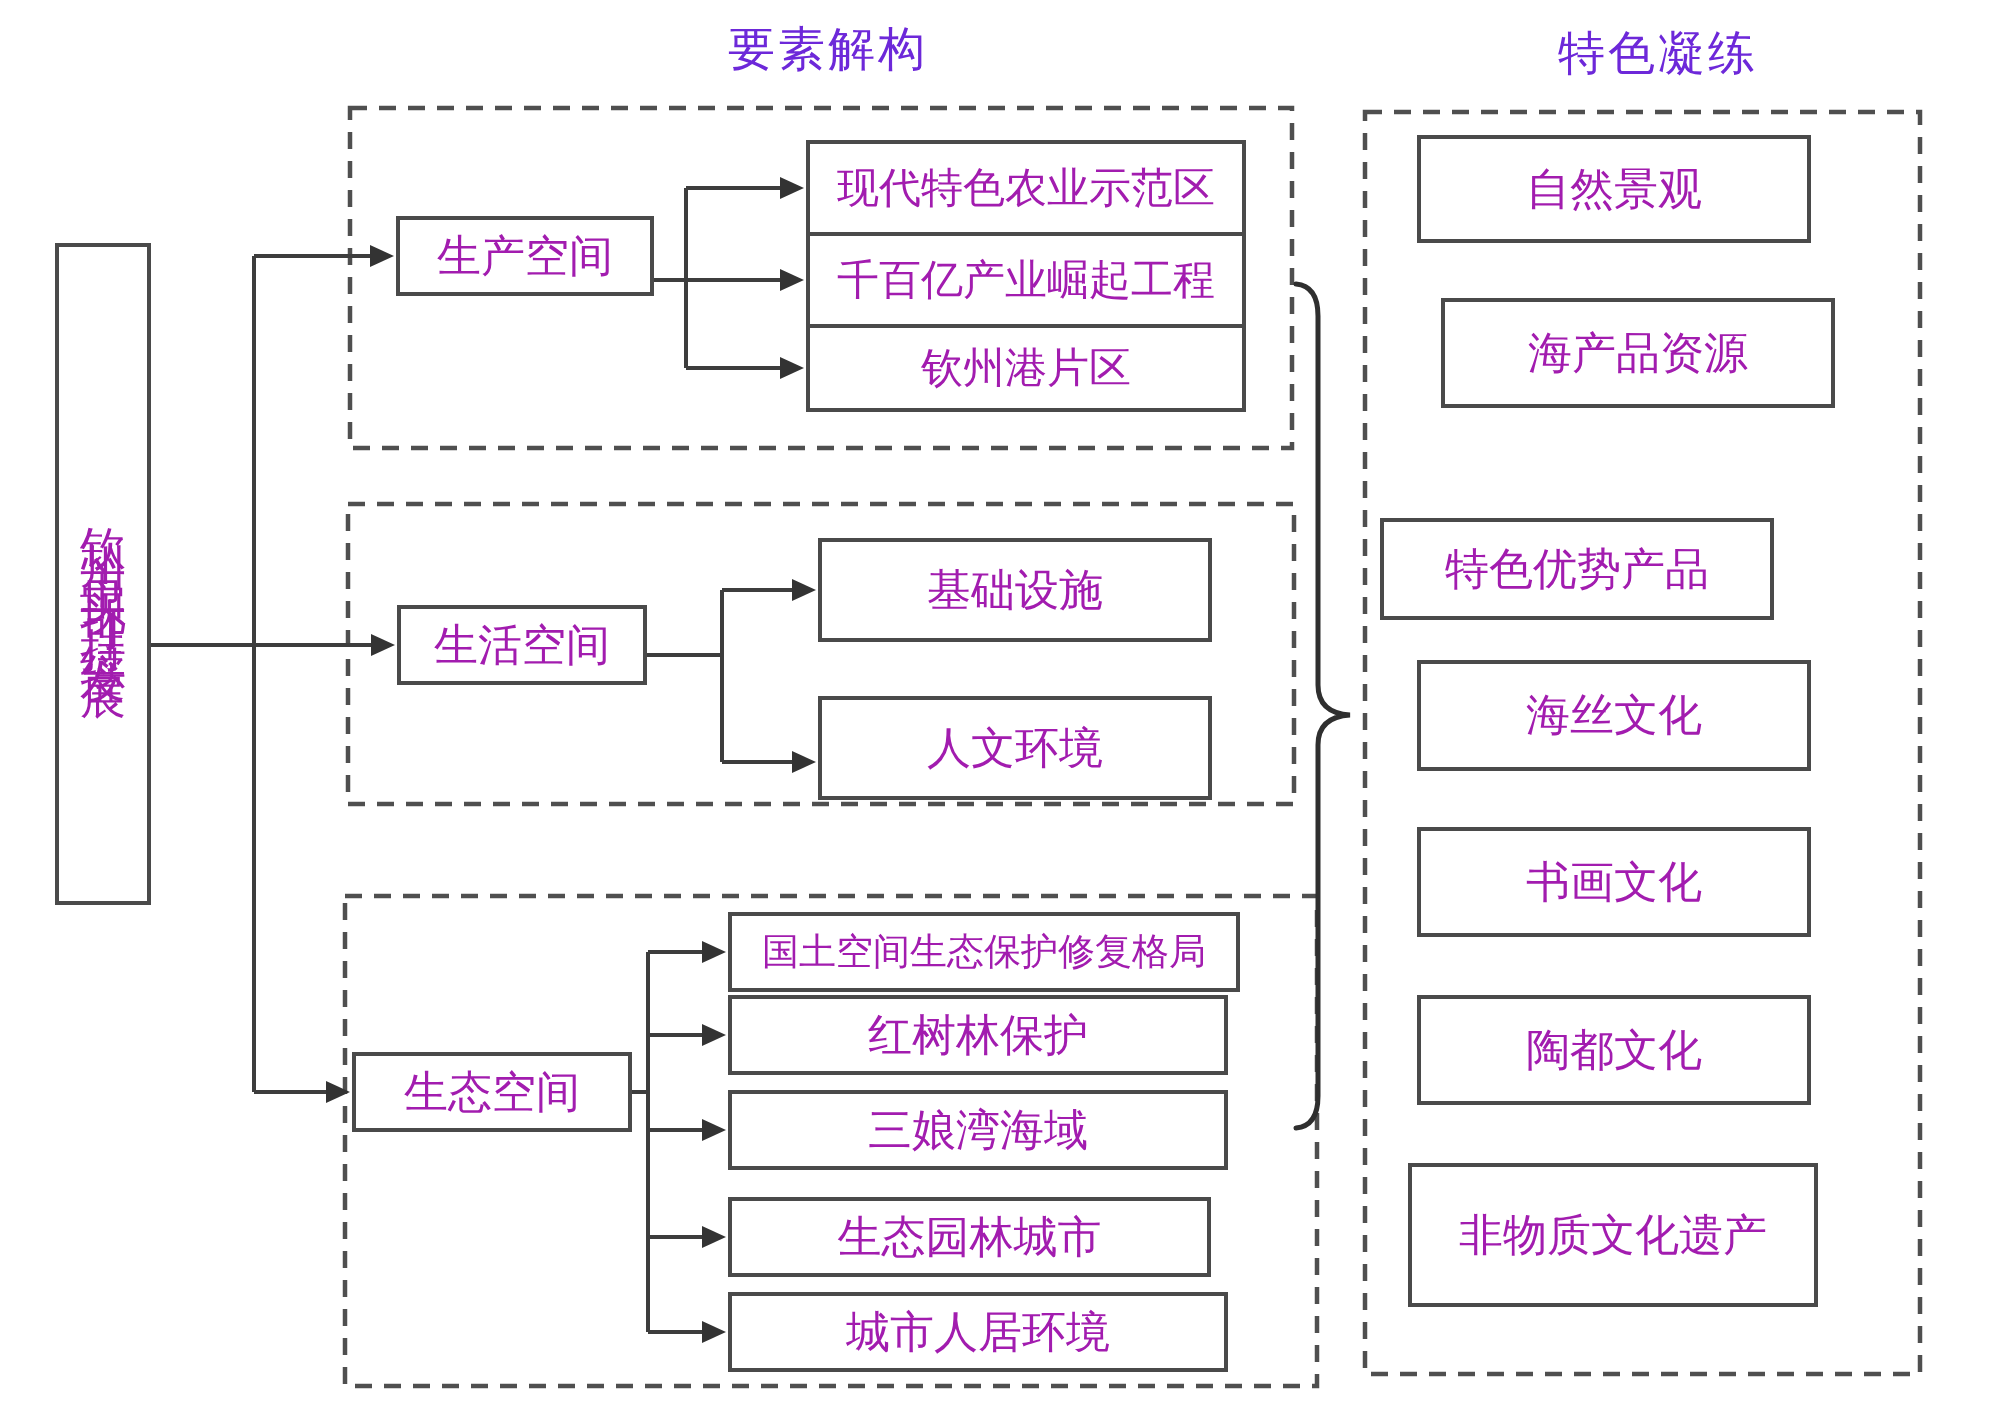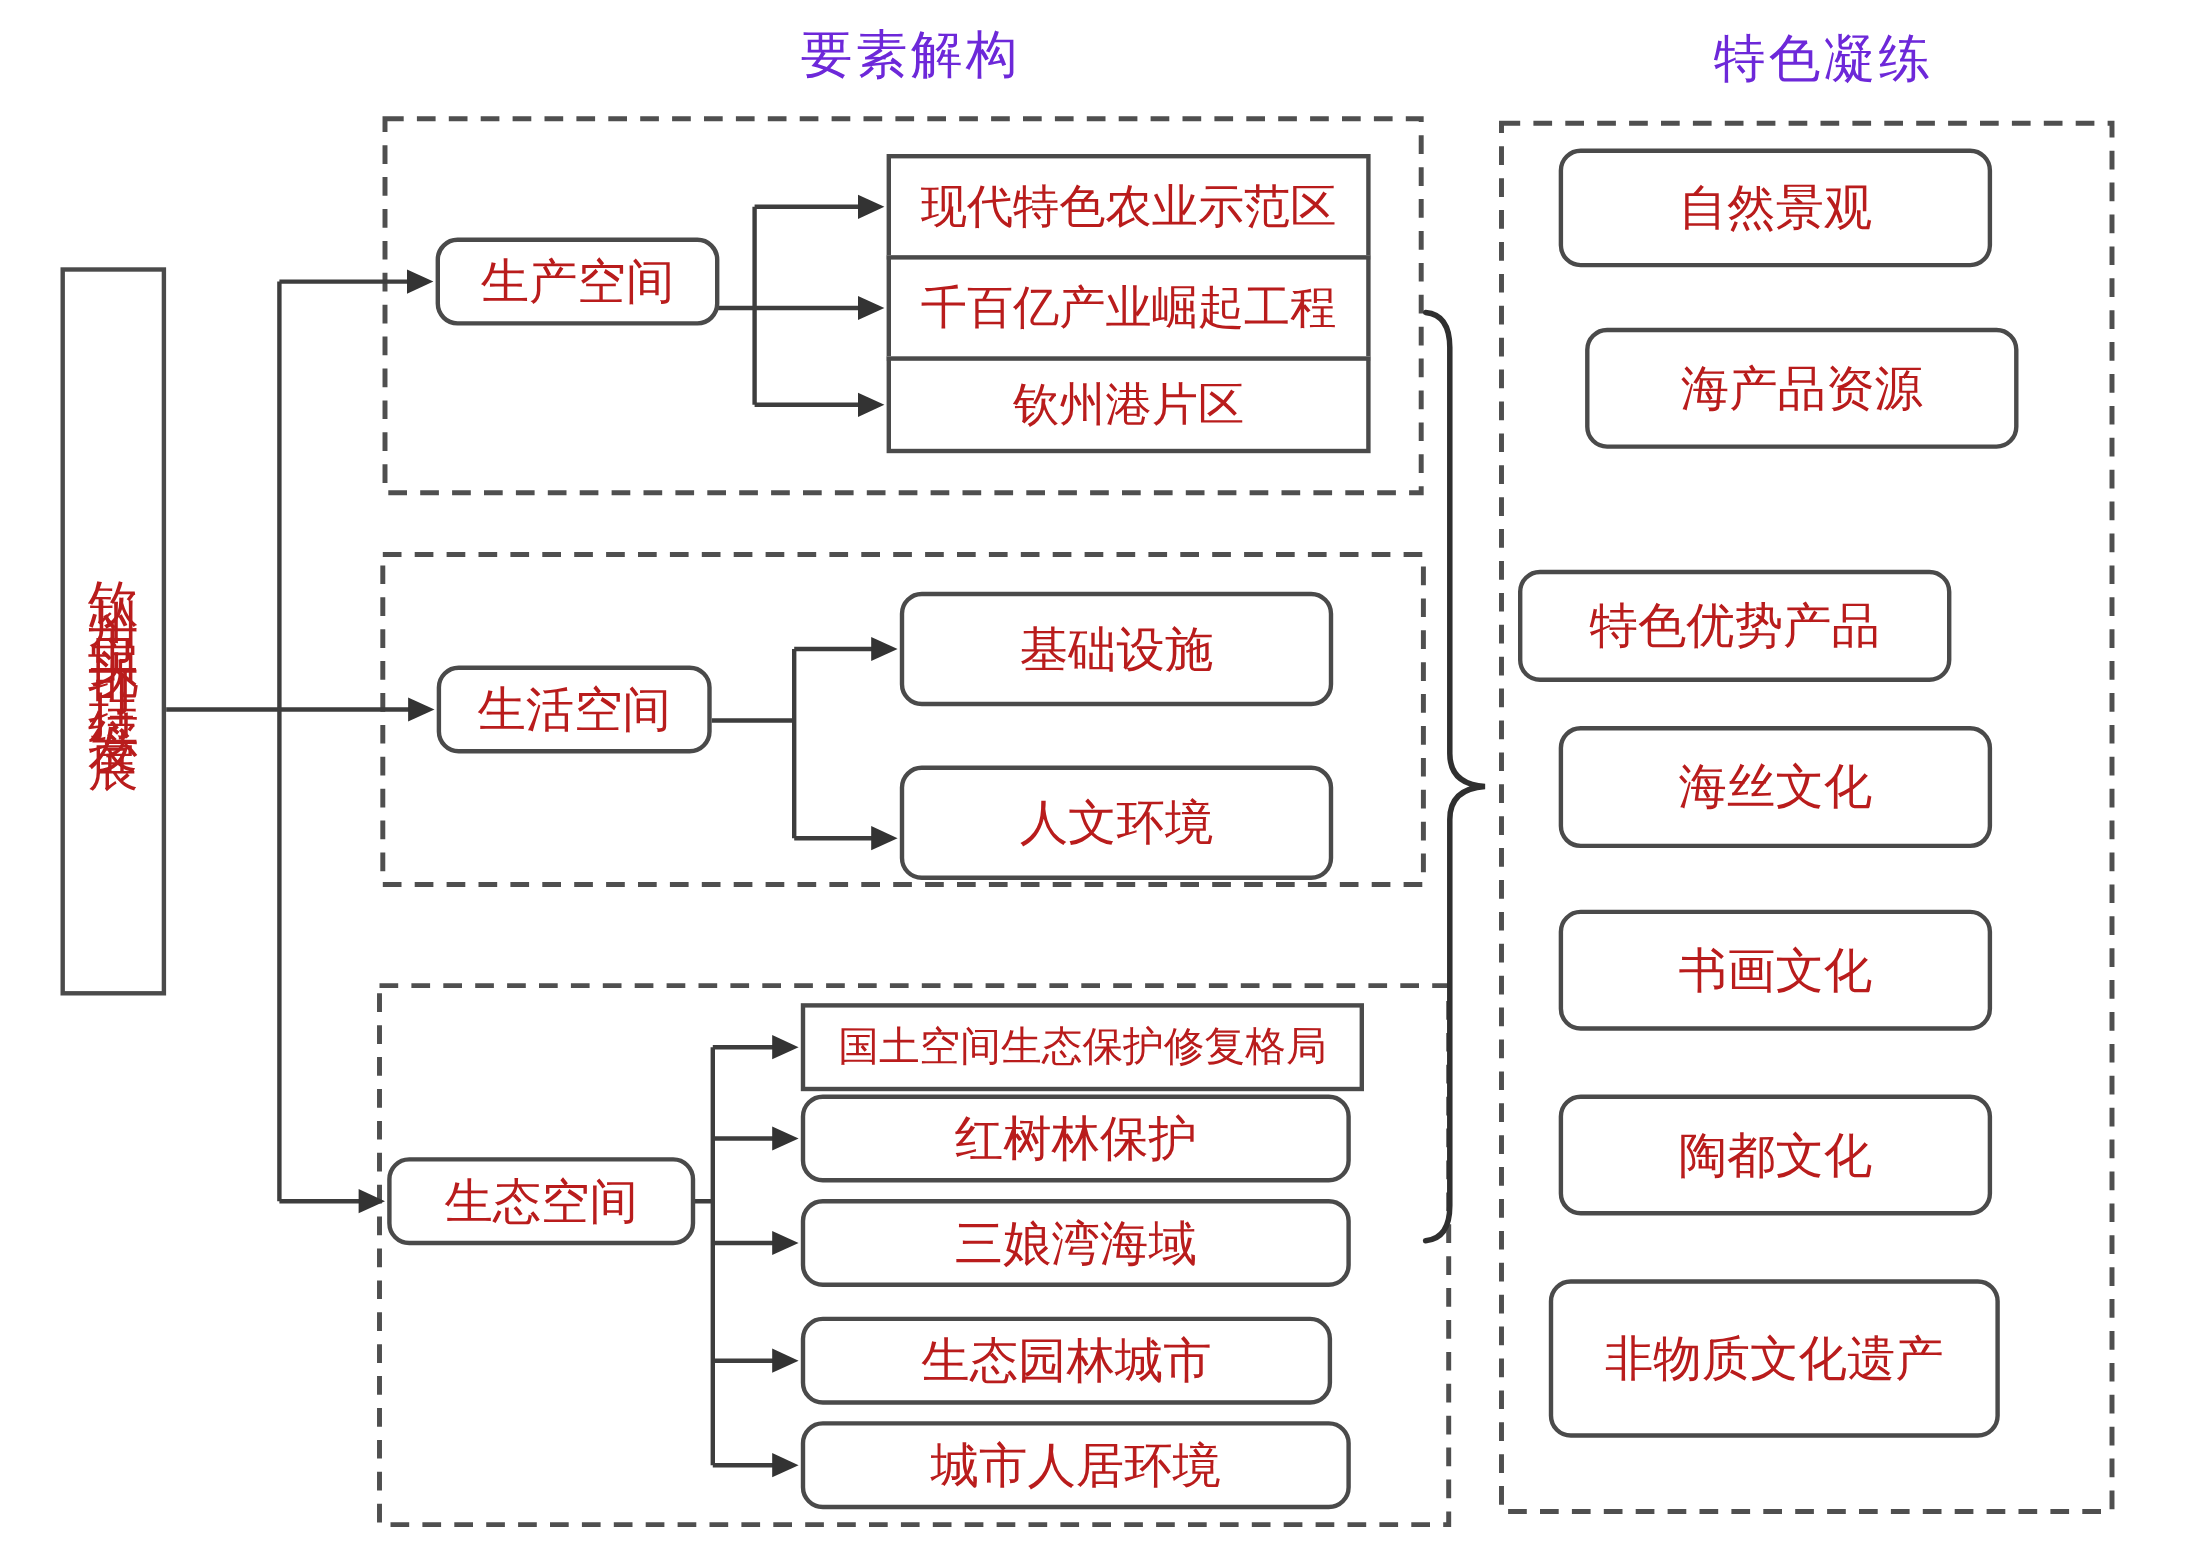--- a/index.html
+++ b/index.html
@@ -2,26 +2,26 @@
 <html><head>
 <meta charset="utf-8">
 <style>
   html,body{margin:0;padding:0;background:#ffffff;}
   body{width:2000px;height:1418px;position:relative;overflow:hidden;
        font-family:"Liberation Serif","DejaVu Serif",serif;color:#111111;}
   .canvas{position:absolute;left:0;top:0;width:2000px;height:1418px;}
   svg.wires{position:absolute;left:0;top:0;z-index:1;}
   .box{position:absolute;z-index:2;background:#ffffff;border:4px solid #4a4a4a;
        box-sizing:border-box;display:flex;align-items:center;justify-content:center;
-       text-align:right;color:#b91c1c;}
+       text-align:right;color:#a21caf;}
   .col-header{position:absolute;z-index:2;font-size:47px;color:#6d28d9;
        letter-spacing:3px;white-space:nowrap;}
   .root-label{writing-mode:vertical-rl;text-orientation:upright;
        font-size:46px;letter-spacing:0.36em;line-height:1;}
-  .fs44{font-size:44px;border-radius:20px;} .fs42{font-size:42px;} .fs38{font-size:37px;}
+  .fs44{font-size:44px;} .fs42{font-size:42px;} .fs38{font-size:37px;}
 </style>
 </head>
 <body>
 
 <div class="canvas">
 
   <svg class="wires" width="2000" height="1418" viewBox="0 0 2000 1418">
 
     <rect x="350" y="108" width="942" height="340" fill="none" stroke="#4f4f4f" stroke-width="4.5" stroke-dasharray="17 12"></rect>
     <rect x="348" y="504" width="946" height="300" fill="none" stroke="#4f4f4f" stroke-width="4.5" stroke-dasharray="17 12"></rect>

